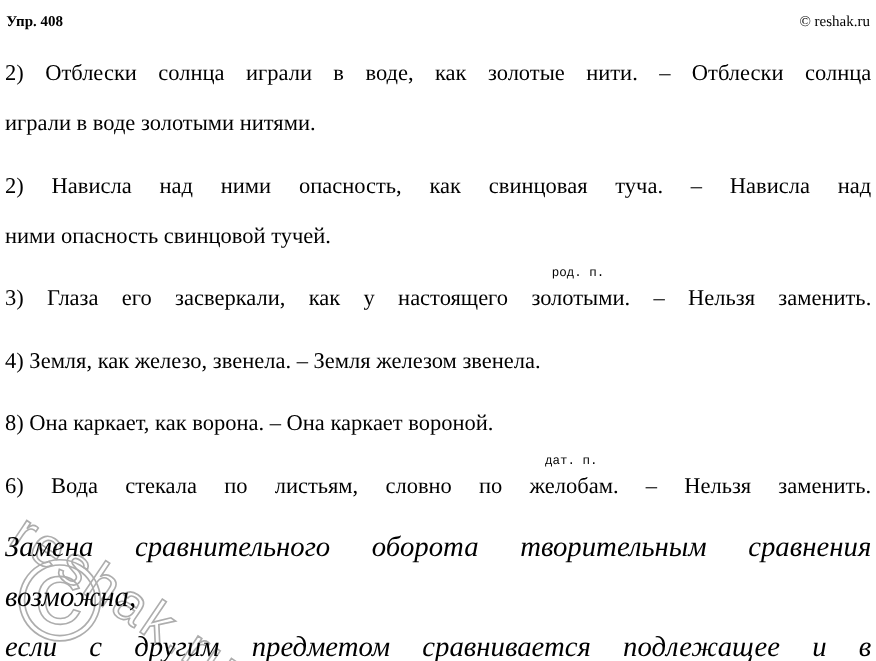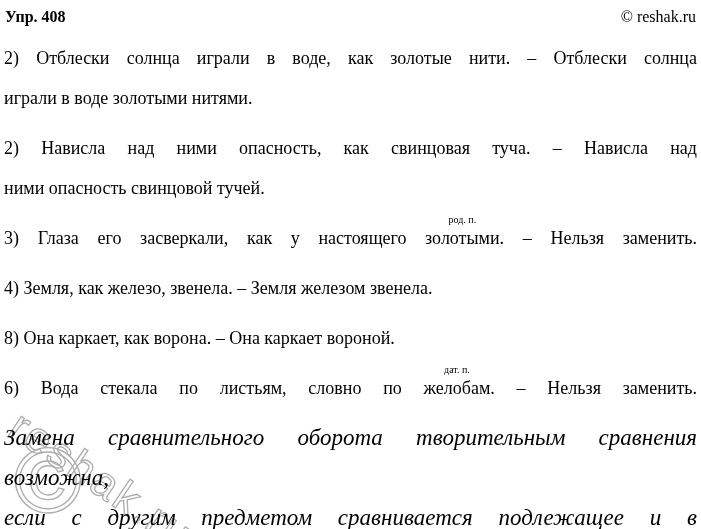--- a/index.html
+++ b/index.html
@@ -7,21 +7,21 @@
     position:relative;
     width:701px;height:529px;
     background:#ffffff;
     overflow:hidden;
     font-family:"Liberation Serif","DejaVu Serif",serif;
     color:#000;
   }
   .header{
     display:flex;justify-content:space-between;align-items:baseline;
     padding:6px 5px 0 5px;
-    font-size:16px;line-height:22px;
+    font-size:12px;line-height:22px;
     position:relative;z-index:1;
   }
   .hdr-ex{font-weight:bold;}
   .content{
     position:relative;z-index:1;
     padding:10px 4px 0 4px;
   }
   .item{margin:0 0 10px 0;}
   .line{
     font-size:18px;
@@ -31,20 +31,21 @@
   .line.j{text-align-last:justify;}
   .note .line{font-style:italic;font-size:23px;}
   .ann{position:relative;}
   .sup{
     position:absolute;
     top:-13px;left:50%;
     transform:translateX(-50%);
     font-size:10px;line-height:10px;
     font-style:normal;
     white-space:nowrap;
+    font-family:Liberation Mono, monospace;
   }
   .watermark{
     position:absolute;left:0;top:392px;z-index:0;
   }
 </style>
 </head>
 <body>
 
 <div class="page">
 

